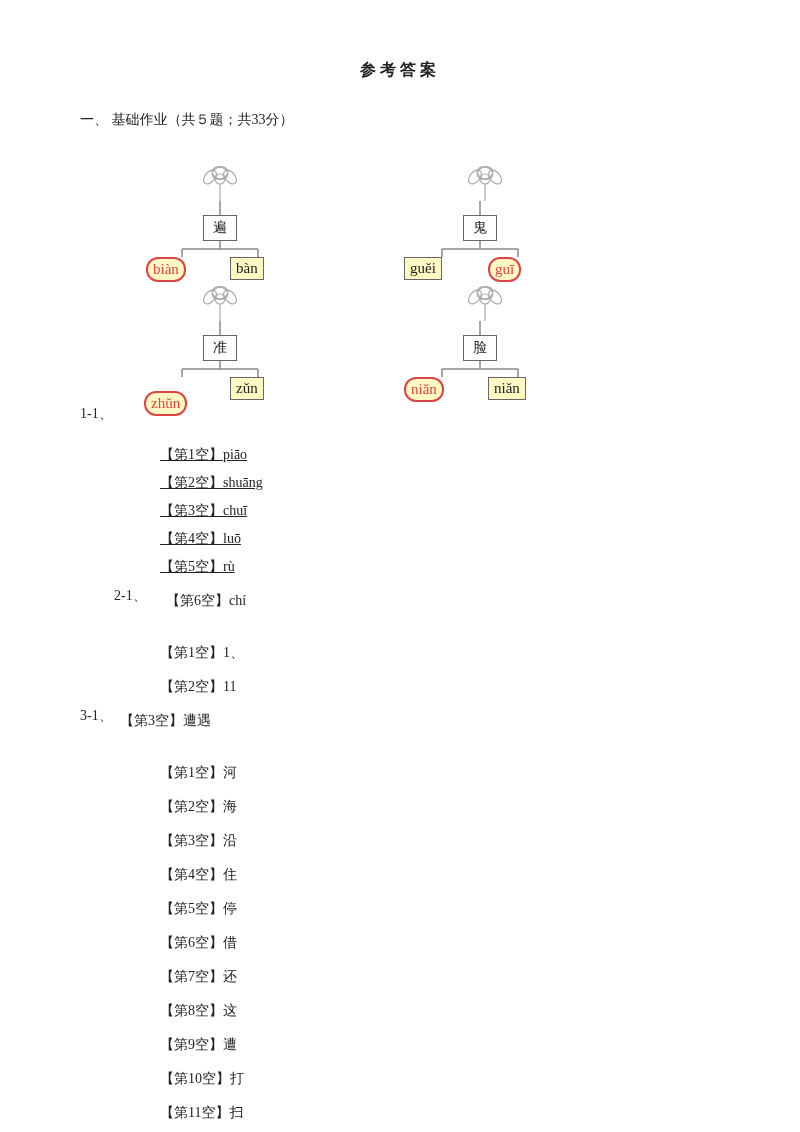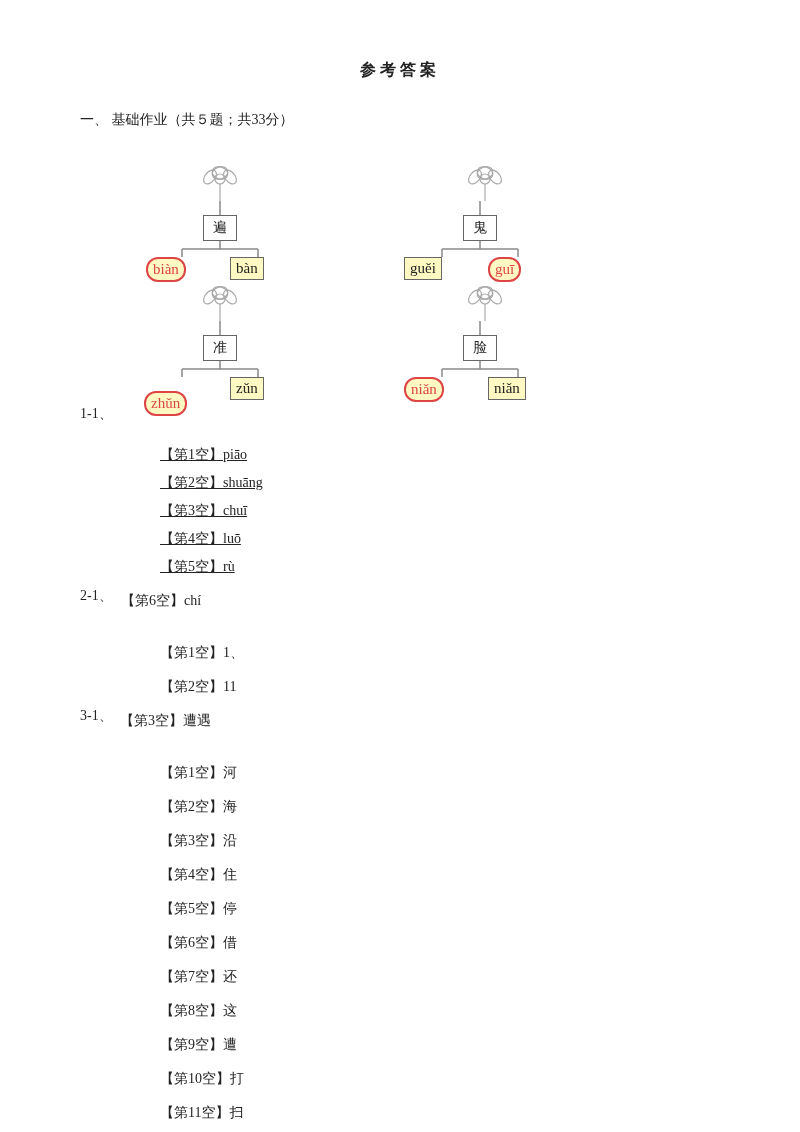--- a/index.html
+++ b/index.html
@@ -44,20 +44,21 @@
     .answer-block {
       margin-left: 80px;
       margin-bottom: 6px;
       line-height: 2;
       font-size: 14px;
     }
     .section-num {
       margin-bottom: 10px;
       margin-top: 2px;
       font-size: 14px;
+      margin-left: 34px;
     }
     .section-group {
       margin-bottom: 18px;
     }
 
     
     .dtree {
       position: relative;
       width: 160px;
       height: 110px;
@@ -218,21 +219,21 @@
       <div class="answer-block" style="flex:1;text-decoration:underline;">
         <div>【第1空】piāo</div>
         <div>【第2空】shuāng</div>
         <div>【第3空】chuī</div>
         <div>【第4空】luō</div>
         <div>【第5空】rù</div>
       </div>
     </div>
     <div style="display:flex; flex-direction:row; align-items:flex-start; margin-top:0;">
       <span class="section-num" style="min-width:40px; margin-top:0;">2-1、</span>
-      <div class="answer-block" style="margin-left:1px;">【第6空】chí</div>
+      <div class="answer-block" style="margin-left:12px;">【第6空】chí</div>
     </div>
   </div>
 
   <div class="section-group" style="margin-top:8px;">
     <div class="answer-block">【第1空】1、</div>
     <div class="answer-block">【第2空】11</div>
     <div style="display:flex; flex-direction:row; align-items:flex-start;">
       <span class="section-num" style="min-width:40px; margin-top:0; margin-left:0;">3-1、</span>
       <div class="answer-block" style="margin-left:0;">【第3空】遭遇</div>
     </div>

